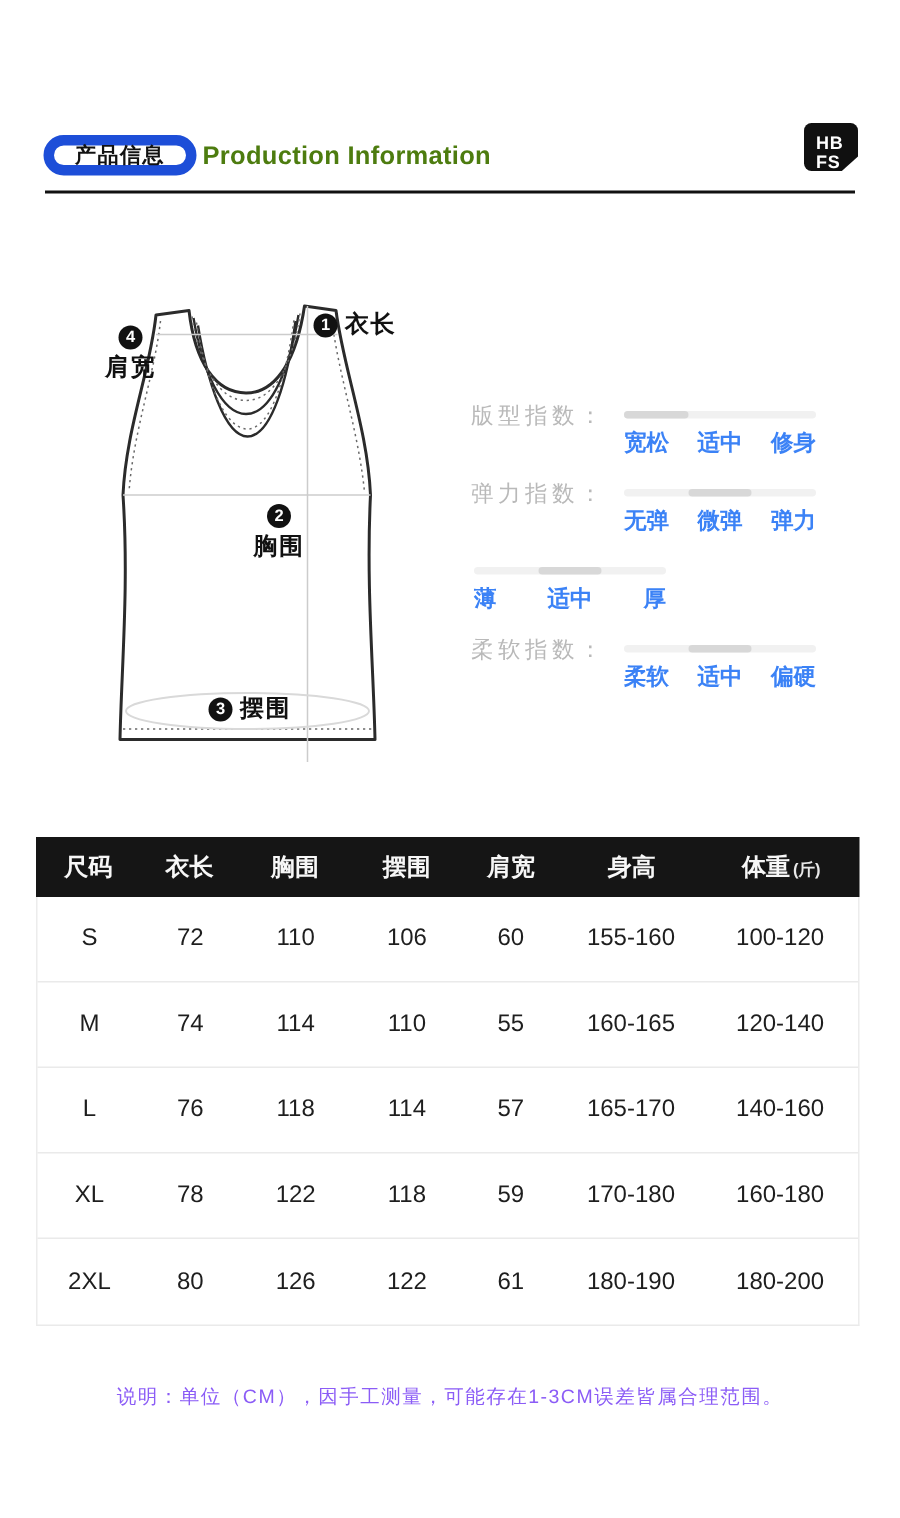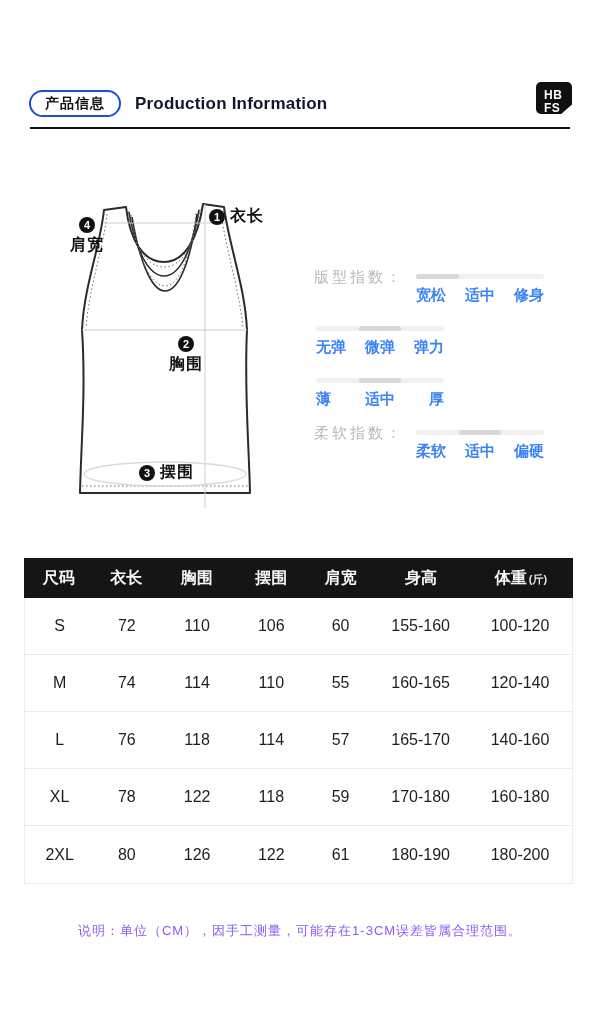--- a/index.html
+++ b/index.html
@@ -6,27 +6,27 @@
   html,body { width:600px; }
   body {
     font-family:"Liberation Sans","DejaVu Sans",sans-serif;
     background:#ffffff; color:#111;
   }
   .page { position:relative; width:600px; height:1012px; background:#fff; overflow:hidden; }
 
   
   .hdr-badge {
     position:absolute; left:29px; top:90px; height:27px; padding:0 14px;
-    border:2px solid #1d4ed8; border-radius:15px;
+    border:7px solid #1d4ed8; border-radius:15px;
     display:flex; align-items:center; justify-content:center;
     font-size:14px; font-weight:bold; letter-spacing:1px; color:#111;
   }
   .hdr-title {
     position:absolute; left:135px; top:94px;
-    font-size:17px; font-weight:bold; color:#0f172a; letter-spacing:.2px;
+    font-size:17px; font-weight:bold; color:#4d7c0f; letter-spacing:.2px;
   }
   .hdr-logo {
     position:absolute; left:536px; top:82px; width:36px; height:32px;
     background:#101010; color:#fff;
     border-radius:5px;
     clip-path:polygon(0 0,100% 0,100% 70%,70% 100%,0 100%);
     font-size:12px; font-weight:bold; line-height:13px;
     padding:7px 0 12px 8px; letter-spacing:.5px;
   }
   .hdr-rule { position:absolute; left:30px; top:127px; width:540px; height:2px; background:#111; }
@@ -127,20 +127,21 @@
       </div>
       <div class="idx-opts">
         <span>宽松</span>
         <span>适中</span>
         <span>修身</span>
       </div>
     </div>
   </div>
 
   <div class="idx-group" style="top:318px;">
+    <div class="idx-label">弹力指数：</div>
     <div class="idx-right">
       <div class="idx-track">
         <div class="idx-fill" style="left: 33.33%;"></div>
       </div>
       <div class="idx-opts">
         <span>无弹</span>
         <span>微弹</span>
         <span>弹力</span>
       </div>
     </div>

